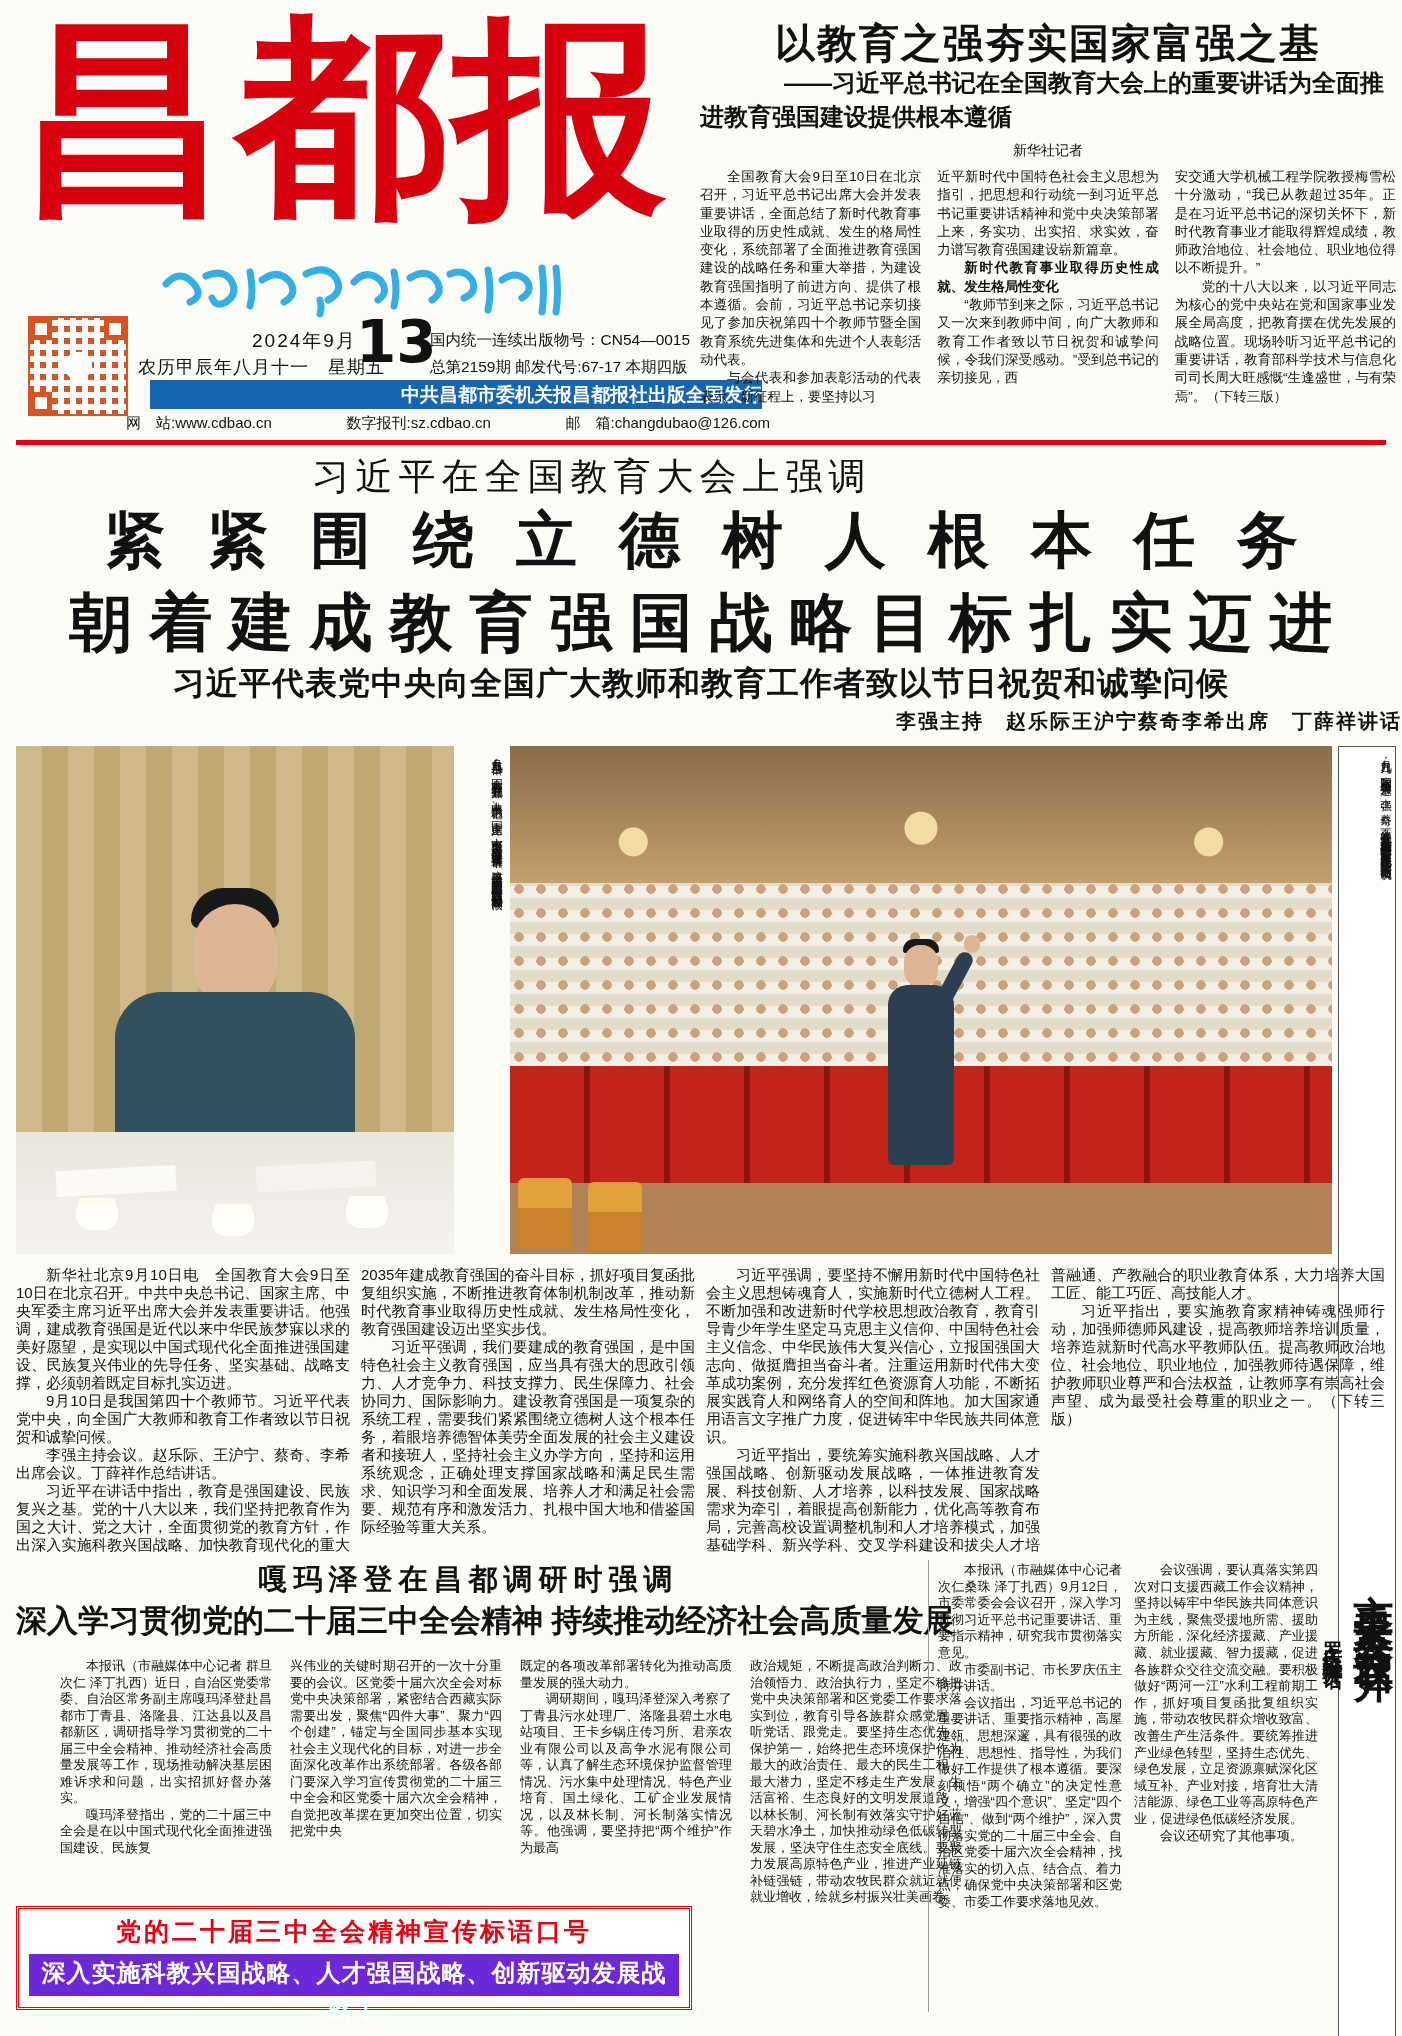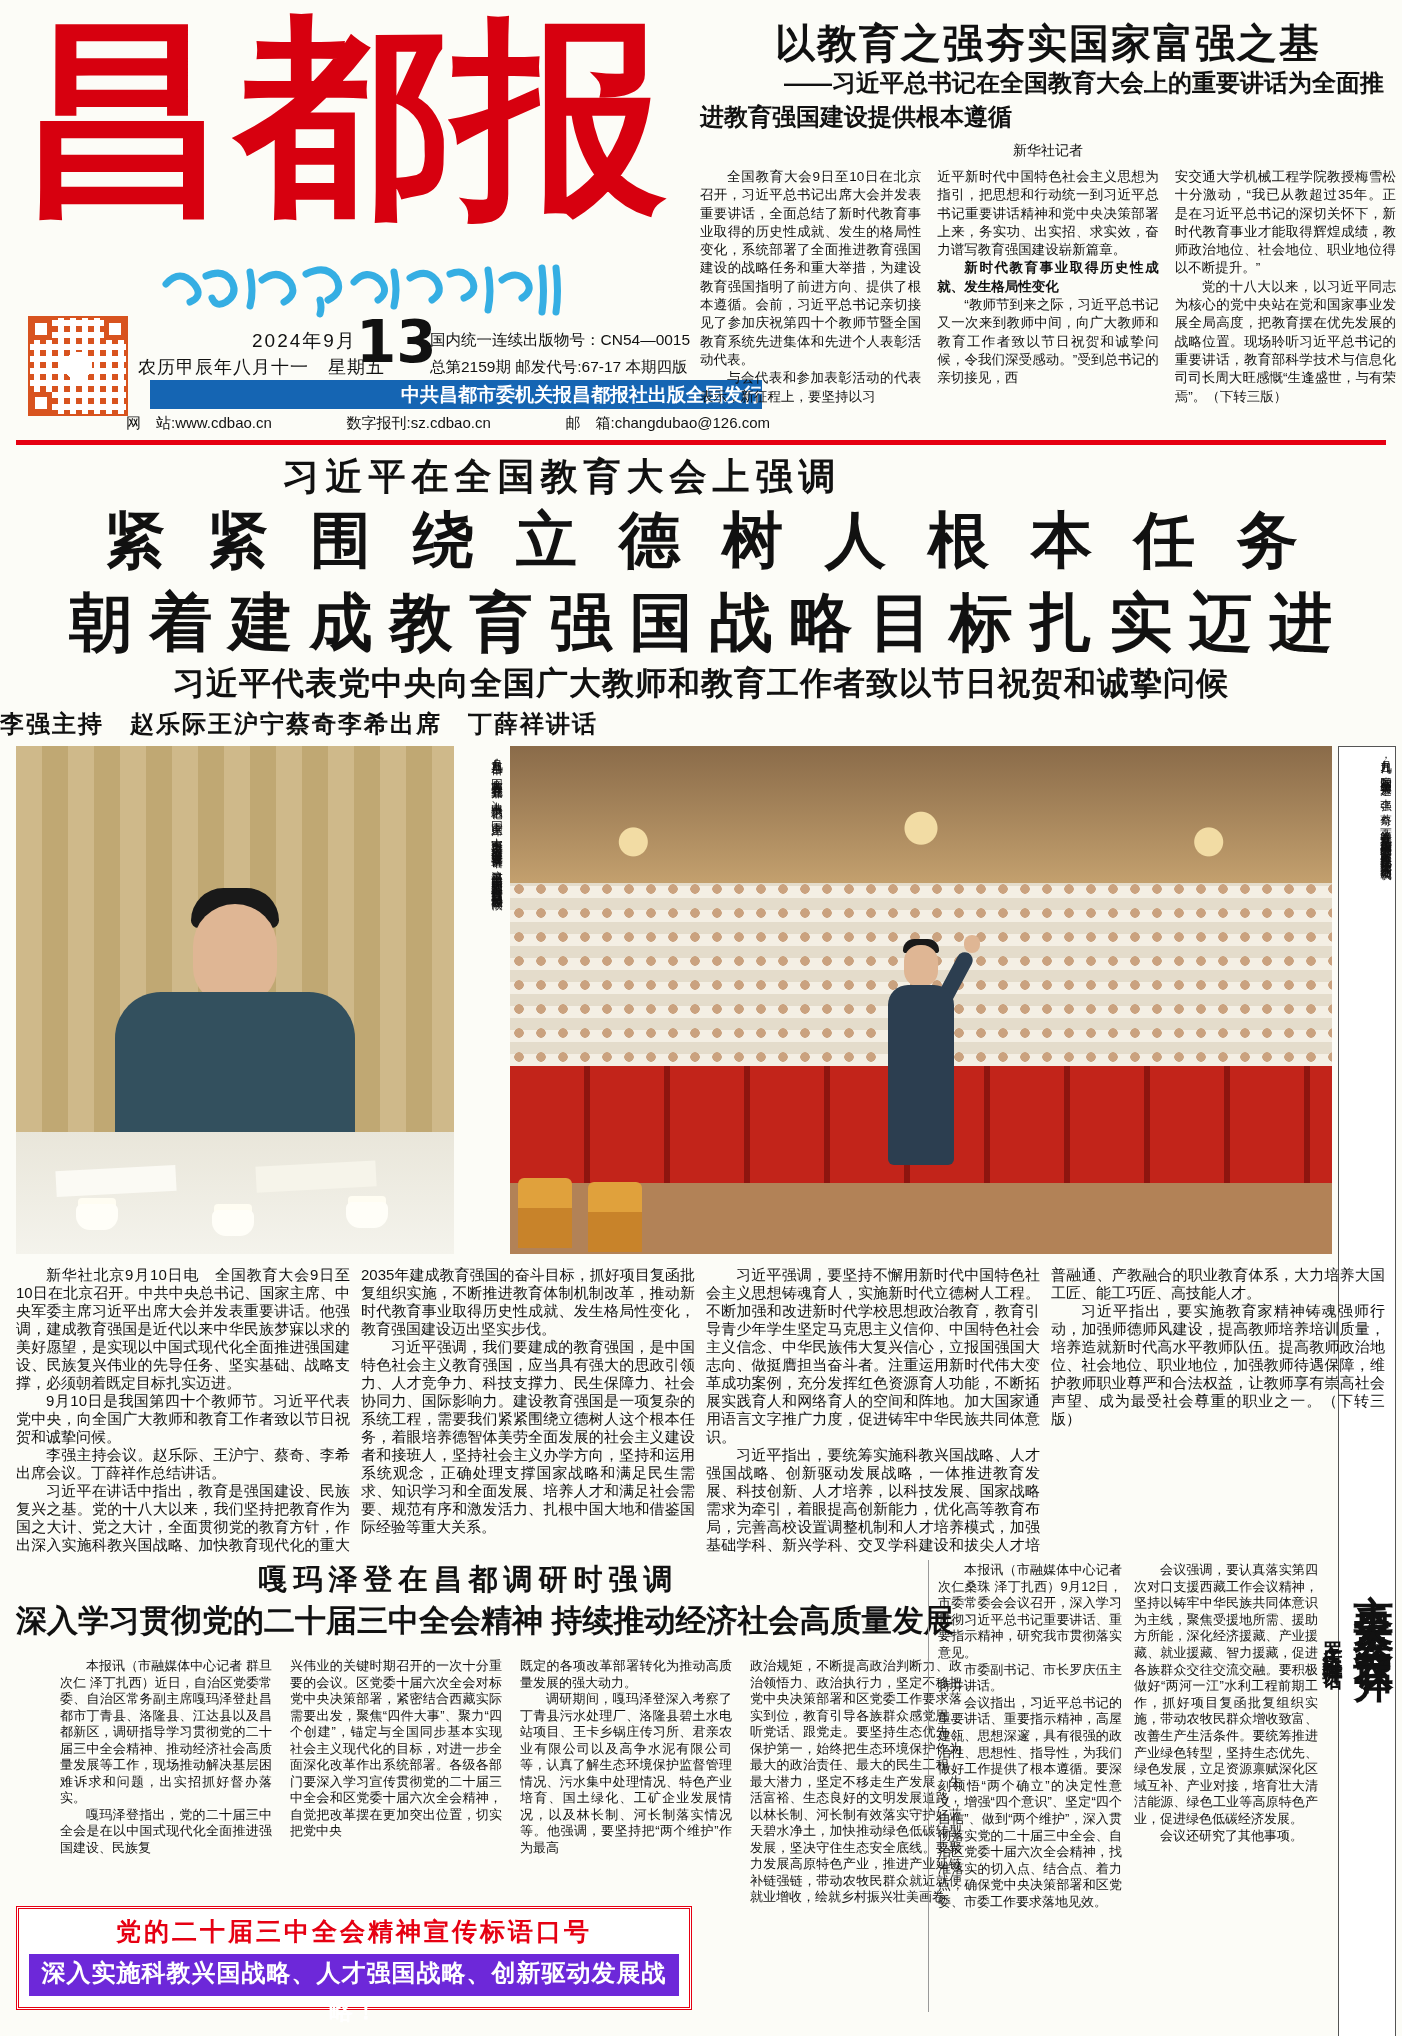--- a/index.html
+++ b/index.html
@@ -31,27 +31,27 @@
           align-items:center;justify-content:flex-end;font-size:19px;font-weight:700;}
   .contacts{left:126px;top:414px;width:644px;display:flex;justify-content:space-between;font-size:15px;}
   
   .tr-title{left:700px;top:16px;width:696px;text-align:center;font-size:40px;font-weight:900;letter-spacing:2px;}
   .tr-sub{left:700px;top:66px;width:696px;font-size:24px;font-weight:700;line-height:34px;text-indent:3.5em;}
   .tr-byline{left:700px;top:142px;width:696px;text-align:center;font-size:14px;font-family:"Liberation Serif",serif;}
   .tr-cols{left:700px;top:168px;width:696px;height:264px;display:flex;gap:16px;overflow:hidden;}
   .tr-cols>div{flex:1;font-size:13.5px;line-height:18.3px;text-align:justify;overflow:hidden;}
   
   .redrule{left:16px;top:440px;width:1370px;height:5px;background:#e60012;}
-  .kicker{left:0;top:452px;width:1124px;text-align:center;font-size:37px;font-weight:700;letter-spacing:6px;}
+  .kicker{left:0;top:452px;width:1124px;text-align:center;font-size:37px;font-weight:400;letter-spacing:6px;padding-left:30px;}
   .h1a{left:16px;top:500px;width:1370px;text-align:center;font-size:61px;font-weight:900;
        letter-spacing:42px;white-space:nowrap;text-indent:42px;}
   .h1b{left:16px;top:580px;width:1370px;text-align:center;font-size:63px;font-weight:900;
        letter-spacing:17px;white-space:nowrap;text-indent:17px;}
   .deck{left:0;top:662px;width:1402px;text-align:center;font-size:32px;font-weight:900;letter-spacing:1px;}
-  .names{left:0;top:708px;width:1402px;text-align:left;font-size:24px;font-weight:700;letter-spacing:2px;}
+  .names{left:0;top:708px;width:1402px;text-align:right;font-size:20px;font-weight:700;letter-spacing:2px;}
   
   .photoL{left:16px;top:746px;width:438px;height:508px;overflow:hidden;
           background:repeating-linear-gradient(90deg,#cfb98a 0 26px,#c0a873 26px 52px);}
   .photoL .table{position:absolute;left:0;bottom:0;width:100%;height:24%;
           background:linear-gradient(#e9e6da,#f4f3ec);}
   .photoL .paper{position:absolute;bottom:60px;left:40px;width:120px;height:26px;background:#fbfaf4;
           box-shadow:200px 6px 0 #f6f4ea;transform:rotate(-3deg);}
   .cup{position:absolute;width:42px;height:26px;background:#fffef8;border-radius:6px 6px 14px 14px;
        box-shadow:0 -8px 0 -2px #fffdf2;}
   .figure{position:absolute;left:50%;bottom:22%;transform:translateX(-50%);width:240px;height:230px;}

